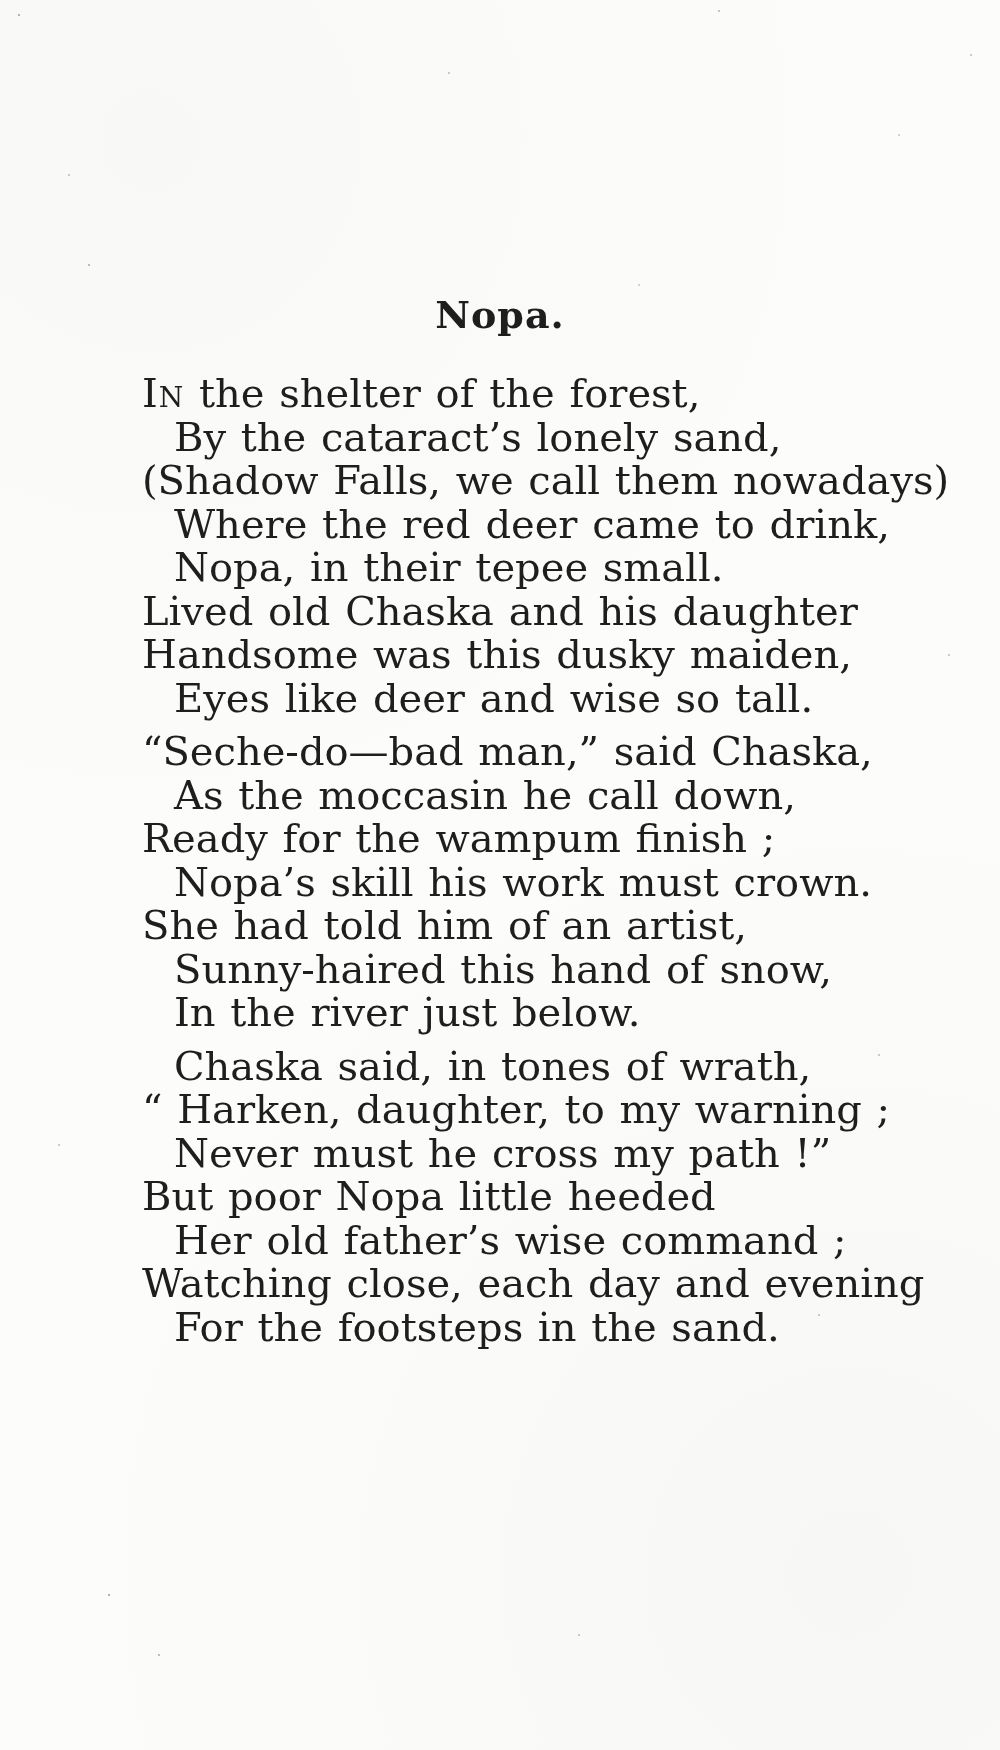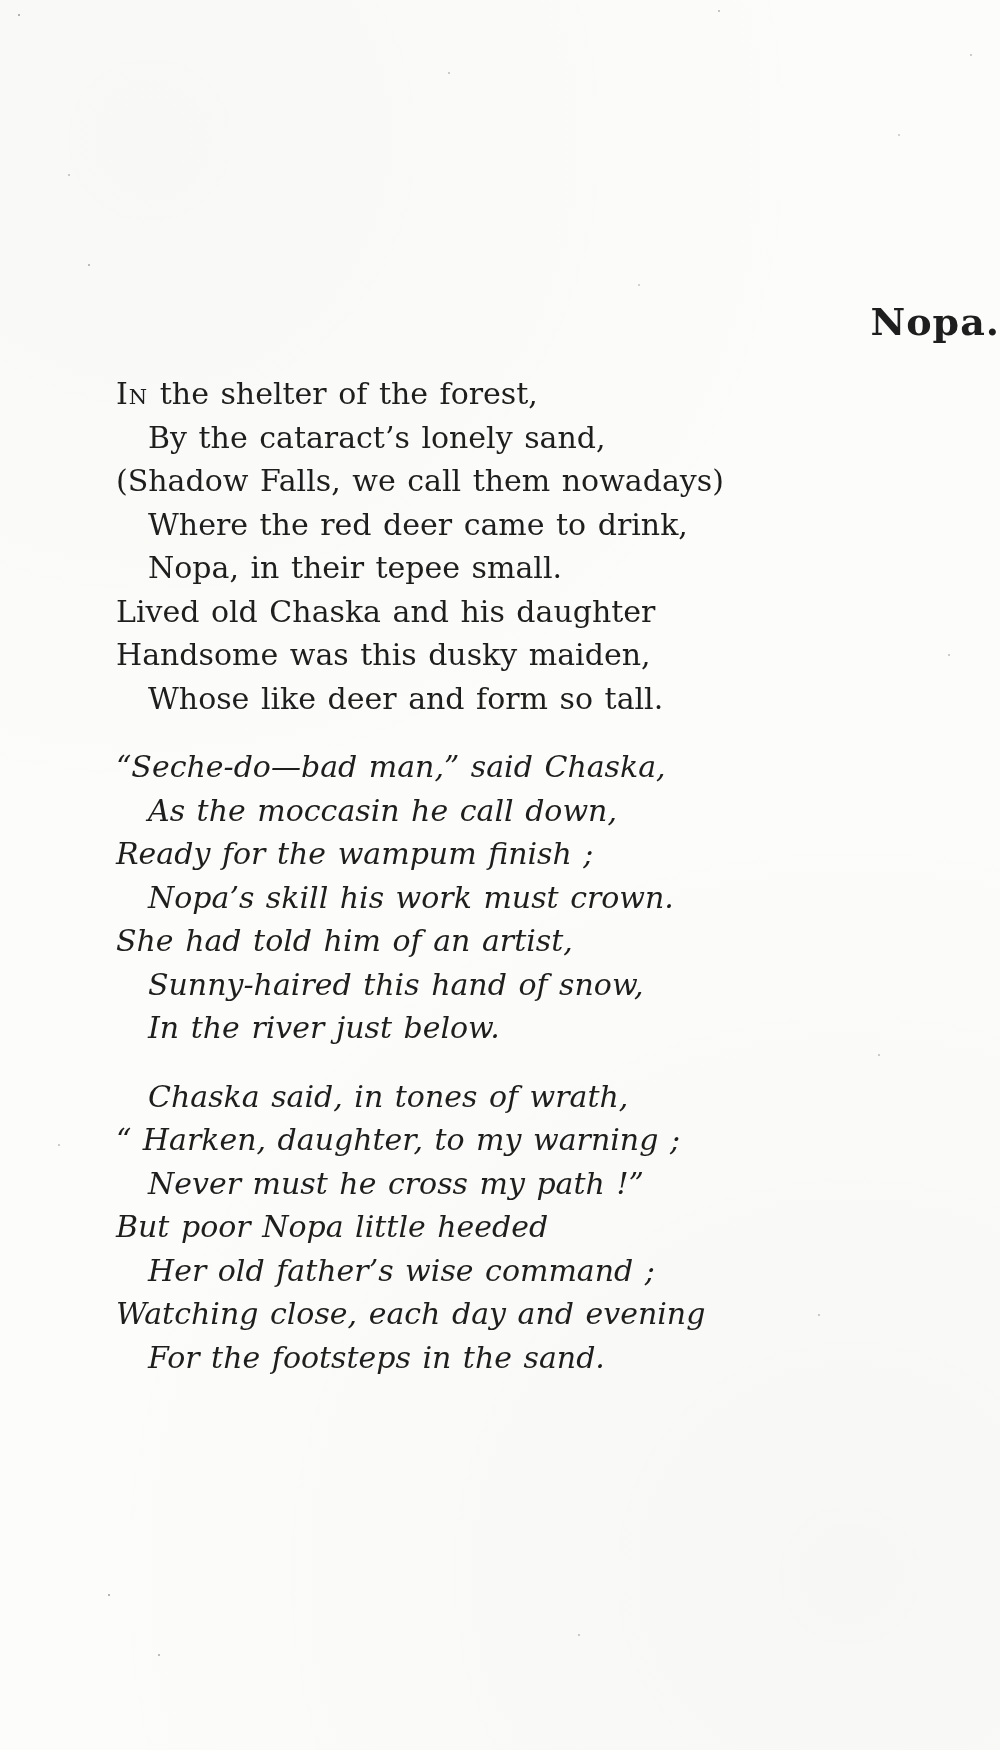--- a/index.html
+++ b/index.html
@@ -18,41 +18,40 @@
   .scan-page {
     position: absolute;
     inset: 0;
     background:
       radial-gradient(circle at 15% 8%, rgba(0,0,0,0.015), transparent 40%),
       radial-gradient(circle at 85% 90%, rgba(0,0,0,0.02), transparent 45%),
       #fcfcfa;
   }
   .page-title {
     position: absolute;
-    top: 299px;
+    top: 292px;
     left: 0;
     width: 100%;
-    text-align: right;
+    text-align: center;
     font-size: 38px;
     font-weight: bold;
     letter-spacing: 1px;
   }
   .poem {
     position: absolute;
     top: 372px;
-    left: 116px;
+    left: 142px;
     width: 780px;
-    font-size: 30px;
+    font-size: 40px;
     line-height: 43.5px;
     white-space: nowrap;
     word-spacing: 2px;
   }
   .stanza + .stanza {
-    margin-top: 25px;
-    font-style: italic;
+    margin-top: 10px;
   }
   .line.indent {
     padding-left: 32px;
   }
   .smallcaps {
     font-variant: small-caps;
     letter-spacing: 1px;
   }
   
   .specks {
@@ -88,21 +87,21 @@
   <div class="page-title">Nopa.</div>
   <div class="poem">
       <div class="stanza">
         <div class="line"><span class="smallcaps">In</span> the shelter of the forest,</div>
         <div class="line indent">By the cataract’s lonely sand,</div>
         <div class="line">(Shadow Falls, we call them nowadays)</div>
         <div class="line indent">Where the red deer came to drink,</div>
         <div class="line indent">Nopa, in their tepee small.</div>
         <div class="line">Lived old Chaska and his daughter</div>
         <div class="line">Handsome was this dusky maiden,</div>
-        <div class="line indent">Whose like deer and form so tall.</div>
+        <div class="line indent">Eyes like deer and wise so tall.</div>
       </div>
       <div class="stanza">
         <div class="line">“Seche-do—bad man,” said Chaska,</div>
         <div class="line indent">As the moccasin he call down,</div>
         <div class="line">Ready for the wampum finish ;</div>
         <div class="line indent">Nopa’s skill his work must crown.</div>
         <div class="line">She had told him of an artist,</div>
         <div class="line indent">Sunny-haired this hand of snow,</div>
         <div class="line indent">In the river just below.</div>
       </div>

